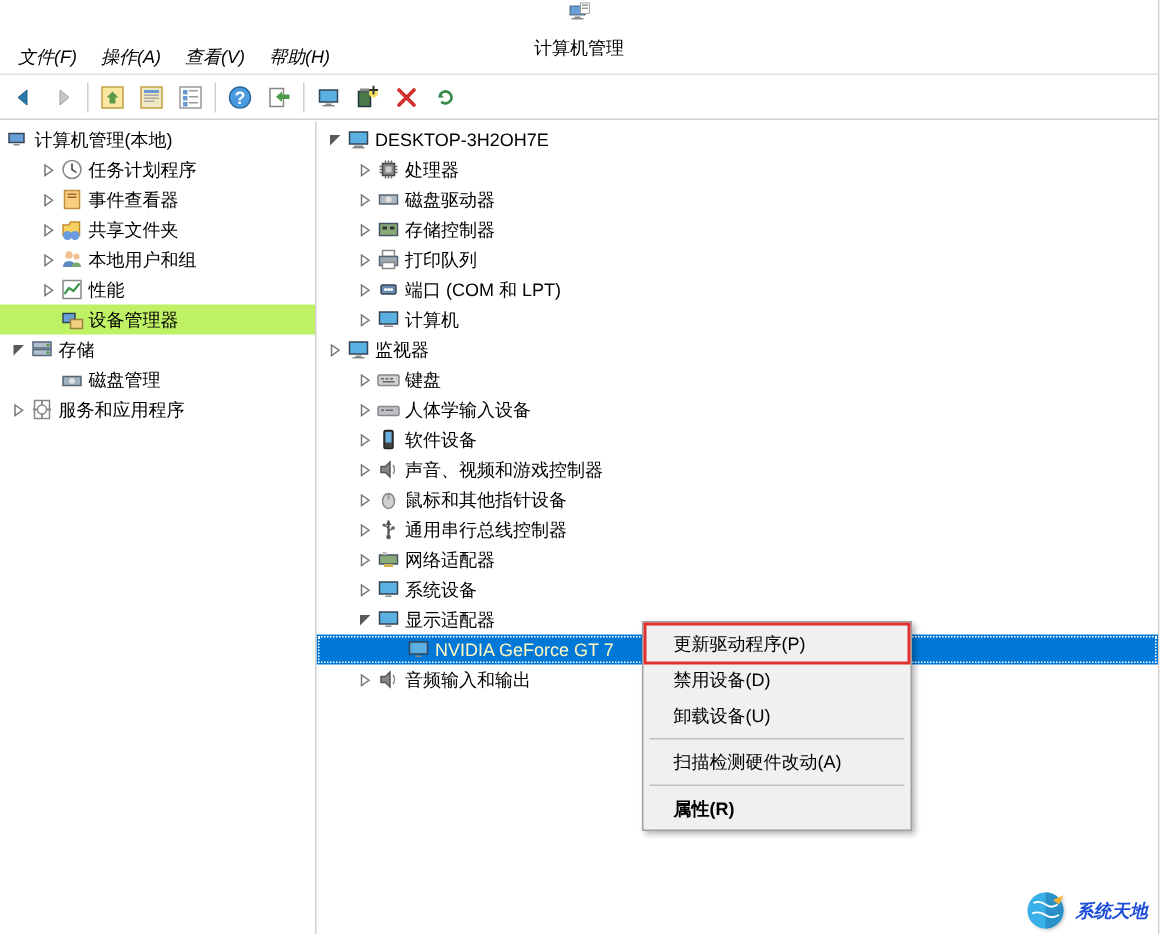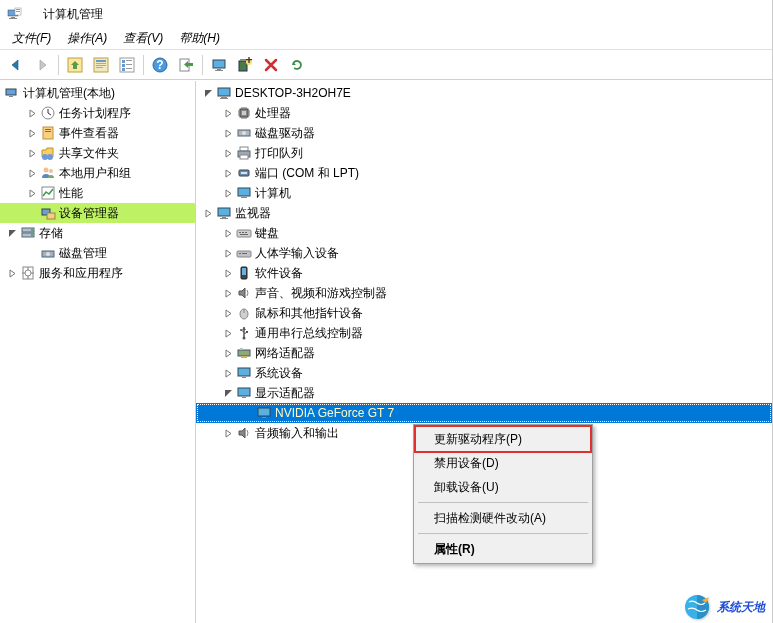--- a/index.html
+++ b/index.html
@@ -1,27 +1,27 @@
 <!DOCTYPE html>
 <html><head>
 <meta charset="utf-8">
 <style>
 * { box-sizing: border-box; margin: 0; padding: 0; font-family: "Microsoft YaHei", "SimSun", sans-serif; font-size: 12px; }
 body { width: 773px; height: 623px; background: #fff; overflow: hidden; position: relative; }
 .window { width: 100%; height: 100%; display: flex; flex-direction: column; border-right: 1px solid #ccc; }
-.titlebar { height: 28px; display: flex; align-items: center; padding: 0 6px; gap: 21px; }
+.titlebar { height: 28px; display: flex; align-items: center; padding: 0 6px; gap: 8px; flex-direction: column; }
 .titlebar .app-icon { width: 16px; height: 16px; }
 .titlebar .title { font-size: 12px; }
 .menubar { height: 22px; display: flex; align-items: center; padding: 0 4px; border-bottom: 1px solid #e0e0e0; font-style: italic; }
 .menubar .menu-item { padding: 2px 8px; cursor: default; }
 .toolbar { height: 30px; display: flex; align-items: center; padding: 0 4px; gap: 2px; border-bottom: 1px solid #d0d0d0; }
 .toolbar-btn { width: 24px; height: 24px; display: flex; align-items: center; justify-content: center; border: 1px solid transparent; cursor: default; }
 .toolbar-sep { width: 1px; height: 20px; background: #d0d0d0; margin: 0 2px; }
 .content { flex: 1; display: flex; min-height: 0; border-top: 1px solid #fff; }
-.left-pane { width: 196px; border-right: 1px solid #d0d0d0; overflow: auto; padding: 2px 0; }
+.left-pane { width: 211px; border-right: 1px solid #d0d0d0; overflow: auto; padding: 2px 0; }
 .right-pane { flex: 1; overflow: auto; padding: 2px 0; position: relative; }
 .tree-node { display: flex; align-items: center; height: 20px; padding-left: 4px; white-space: nowrap; cursor: default; }
 .tree-node.selected { background: #bef264; }
 .tree-node.dev-selected { background: #0078d7; color: #fef9c3; outline: 1px dotted #fff; outline-offset: -2px; }
 .tree-toggle { width: 16px; height: 16px; display: flex; align-items: center; justify-content: center; font-size: 10px; color: #666; cursor: pointer; flex-shrink: 0; }
 .tree-spacer { width: 16px; height: 16px; flex-shrink: 0; }
 .tree-icon { width: 16px; height: 16px; margin-right: 3px; flex-shrink: 0; display: flex; align-items: center; justify-content: center; }
 .tree-label { white-space: nowrap; }
 .context-menu { position: absolute; width: 180px; background: #f0f0f0; border: 1px solid #a0a0a0; box-shadow: 2px 2px 4px rgba(0,0,0,0.3); padding: 2px; z-index: 10; }
 .ctx-item { height: 24px; display: flex; align-items: center; padding: 0 18px; cursor: default; }
@@ -322,20 +322,35 @@
           <span class="tree-label">磁盘驱动器</span>
         </div>
       <div class="tree-node" style="padding-left:24px">
           <span class="tree-toggle">
             <svg width="9" height="9" viewBox="0 0 9 9">
               <path d="M2 1 L7 4.5 L2 8 Z" fill="none" stroke="#777"></path>
             </svg>
           </span>
           <span class="tree-icon">
             <svg width="16" height="16" viewBox="0 0 16 16">
+              <rect x="2" y="4" width="12" height="8" fill="#8aaa7a" stroke="#456"></rect>
+              <rect x="4" y="6" width="3" height="2" fill="#333"></rect>
+              <rect x="9" y="6" width="3" height="2" fill="#333"></rect>
+            </svg>
+          </span>
+          <span class="tree-label">存储控制器</span>
+        </div>
+      <div class="tree-node" style="padding-left:24px">
+          <span class="tree-toggle">
+            <svg width="9" height="9" viewBox="0 0 9 9">
+              <path d="M2 1 L7 4.5 L2 8 Z" fill="none" stroke="#777"></path>
+            </svg>
+          </span>
+          <span class="tree-icon">
+            <svg width="16" height="16" viewBox="0 0 16 16">
               <rect x="4" y="2" width="8" height="4" fill="#fff" stroke="#888"></rect>
               <rect x="2" y="6" width="12" height="6" fill="#a0a8b0" stroke="#567"></rect>
               <rect x="4" y="10" width="8" height="4" fill="#fff" stroke="#888"></rect>
             </svg>
           </span>
           <span class="tree-label">打印队列</span>
         </div>
       <div class="tree-node" style="padding-left:24px">
           <span class="tree-toggle">
             <svg width="9" height="9" viewBox="0 0 9 9">
@@ -534,21 +549,21 @@
           </span>
           <span class="tree-icon">
             <svg width="16" height="16" viewBox="0 0 16 16">
               <path d="M3 6 L6 6 L9 3 L9 13 L6 10 L3 10 Z" fill="#888" stroke="#555"></path>
               <path d="M11 5 Q13 8 11 11" stroke="#888" fill="none"></path>
             </svg>
           </span>
           <span class="tree-label">音频输入和输出</span>
         </div>
 
-      <div class="context-menu" style="left:217px; top:343px">
+      <div class="context-menu" style="left:217px; top:333px">
         <div class="ctx-item highlighted">更新驱动程序(P)</div>
         <div class="ctx-item">禁用设备(D)</div>
         <div class="ctx-item">卸载设备(U)</div>
         <div class="ctx-sep"></div>
         <div class="ctx-item">扫描检测硬件改动(A)</div>
         <div class="ctx-sep"></div>
         <div class="ctx-item">
             <b>属性(R)</b>
           </div>
       </div>

